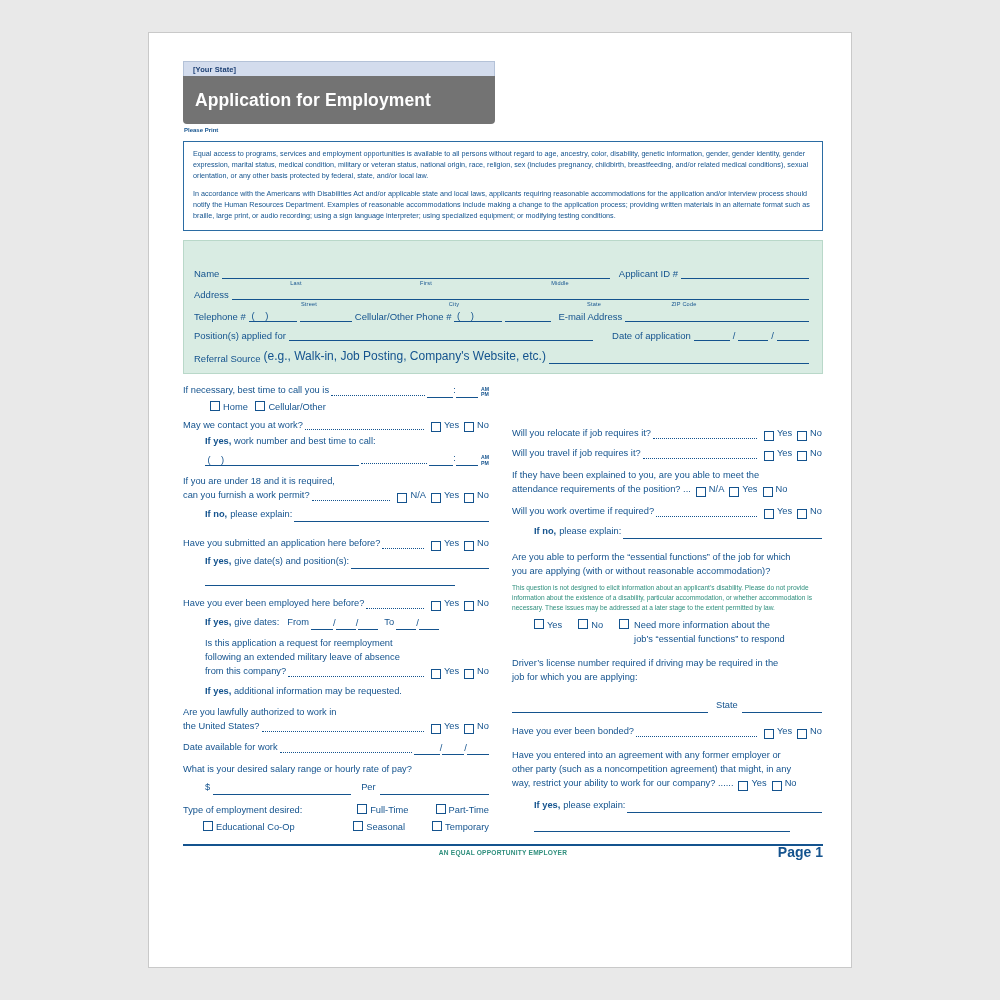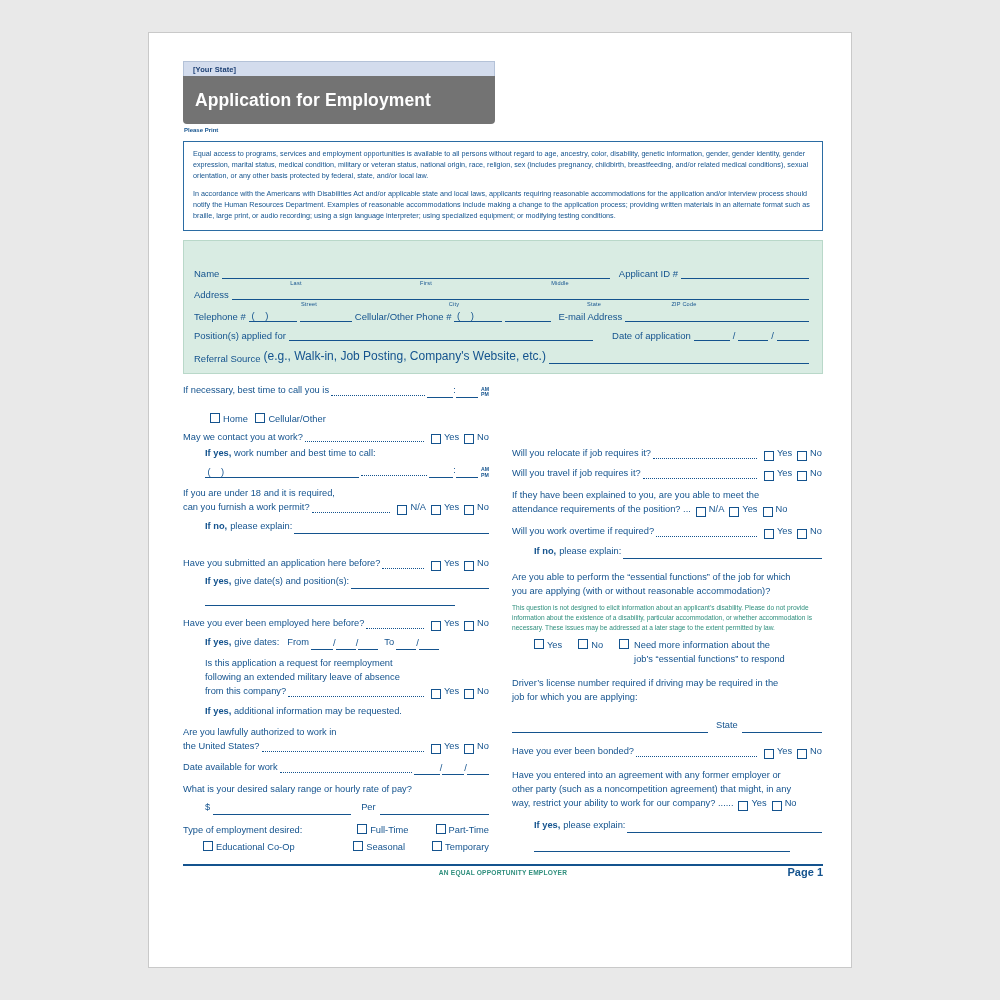--- a/index.html
+++ b/index.html
@@ -76,21 +76,21 @@
   }
   .ul{border-bottom:1px solid #14538e;display:inline-block;height:10px;vertical-align:-2px;}
   .ampm{font-size:5.2px;line-height:1.05;display:inline-block;text-align:left;margin-left:3px;vertical-align:2px;}
   .slash{font-size:9.5px;}
   .small-note{
     color:#2f8f7d;font-size:6.6px;line-height:1.5;margin-top:4px;
   }
   .footerline{border-top:2px solid #14538e;margin-top:9px;}
   .footer{display:flex;align-items:center;justify-content:center;position:relative;margin-top:3px;}
   .footer .eoe{color:#2f8f7d;font-size:6.6px;font-weight:bold;letter-spacing:.2px;}
-  .footer .pg{position:absolute;right:0;color:#14538e;font-size:11px;font-weight:bold;}
+  .footer .pg{position:absolute;right:0;color:#14538e;font-size:14px;font-weight:bold;}
   .nowrap{white-space:nowrap;}
 </style>
 </head>
 <body>
 
 <div class="page">
   <div class="inner">
 
     <div class="state-bar">
       <span>[Your State]</span>
@@ -170,21 +170,21 @@
           <span class="dots"></span>
           <span class="ul" style="width:26px"></span>
           <span>:</span>
           <span class="ul" style="width:22px"></span>
           <span class="ampm">
             <b>AM</b><br>
             <b>PM</b>
           </span>
         </div>
 
-        <div class="q indent" style="margin-top:15px">
+        <div class="q indent" style="margin-top:3px">
           <span class="ckbox"></span><span>Home</span>
           <span class="ckbox"></span><span>Cellular/Other</span>
         </div>
 
         <div class="q fl" style="margin-top:4px">
           <span>May we contact you at work?</span>
           <span class="dots"></span>
           <span class="ckbox"></span>
             <span>Yes</span>
           <span class="ckbox"></span>
@@ -220,21 +220,21 @@
           <span class="ckbox"></span>
             <span>No</span>
         </div>
 
         <div class="q fl indent" style="margin-top:5px">
           <span class="bold nowrap">If no,</span>
           <span class="nowrap" style="margin-left:3px">please explain:</span>
           <span class="ul" style="flex:1 1 auto;margin-left:2px"></span>
         </div>
 
-        <div class="q fl" style="margin-top:23px">
+        <div class="q fl" style="margin-top:15px">
           <span>Have you submitted an application here before?</span>
           <span class="dots"></span>
           <span class="ckbox"></span>
             <span>Yes</span>
           <span class="ckbox"></span>
             <span>No</span>
         </div>
 
         <div class="q fl indent" style="margin-top:4px">
           <span class="bold nowrap">If yes,</span>

